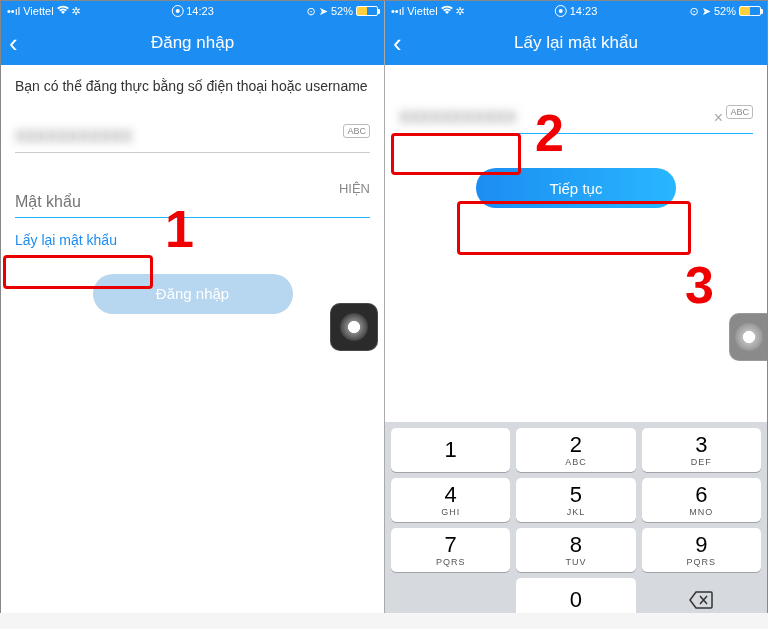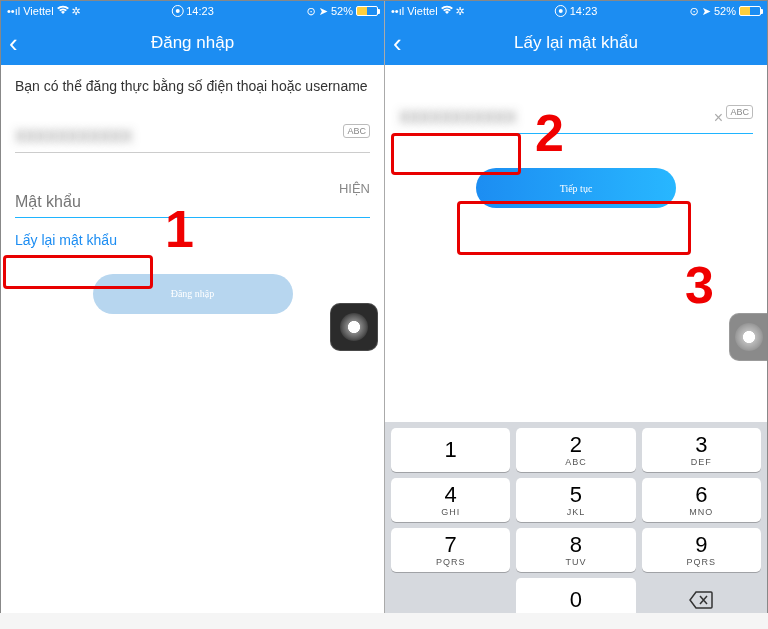--- a/index.html
+++ b/index.html
@@ -30,21 +30,21 @@
   .blurred { color: transparent; text-shadow: 0 0 8px rgba(60,60,60,0.7); }
   .abc-badge { position:absolute; right:14px; top:2px; font-size:9px; color:#888; border:1px solid #bbb; border-radius:3px; padding:1px 3px; background:#fff; }
   .clear-x { position:absolute; right:44px; top:6px; color:#aaa; font-size:16px; }
 
   .field-row2 { position:relative; padding: 0 14px; margin-top:22px; display:flex; align-items:center; }
   .input-plain { border:none; border-bottom:1.5px solid #1fb4ff; width:100%; font-size:16px; padding:6px 50px 6px 0; outline:none; color:#999;margin-top:12px; }
   .show-toggle { position:absolute; right:14px; top:6px; color:#888; font-size:13px; }
 
   .link { color:#1c8df2; font-size:14px; padding: 14px 14px 6px; display:inline-block; }
 
-  .btn { display:block; margin: 20px auto 0; width:200px; height:40px; border:none; border-radius:20px; color:#fff; font-size:10px;font-family:Liberation Serif, serif; }
+  .btn { display:block; margin: 20px auto 0; width:200px; height:40px; border:none; border-radius:20px; color:#fff; font-size:15px; }
   .btn-disabled { background:#b7d6ef; }
   .btn-primary { background: linear-gradient(90deg, #1c8df2, #28b7ff); }
 
   .assistive { position:absolute; width:48px; height:48px; background:#2b2b2b; border-radius:10px; display:flex; align-items:center; justify-content:center; box-shadow:0 0 0 1px rgba(255,255,255,0.15) inset; }
   .assistive .ring { width:28px; height:28px; border-radius:50%; background:radial-gradient(circle at center, #fff 30%, #888 31%, #555 60%, #2b2b2b 80%); }
   .assistive.s1 { right:6px; top:302px; }
   .assistive.s2 { right:-2px; top:312px; opacity:0.55; border-radius:10px 0 0 10px; width:40px; }
 
   
   .anno-box { position:absolute; border:3px solid #e80000; border-radius:4px; pointer-events:none; }

